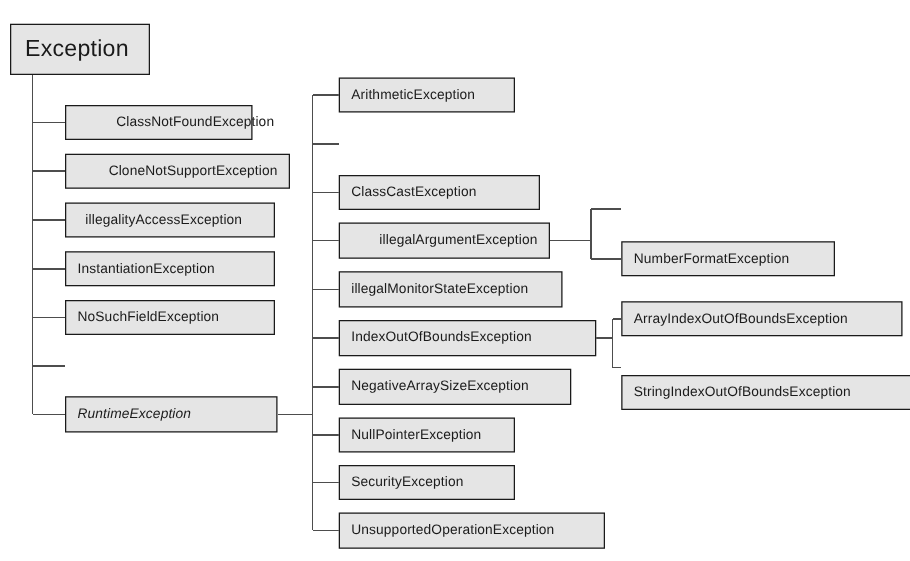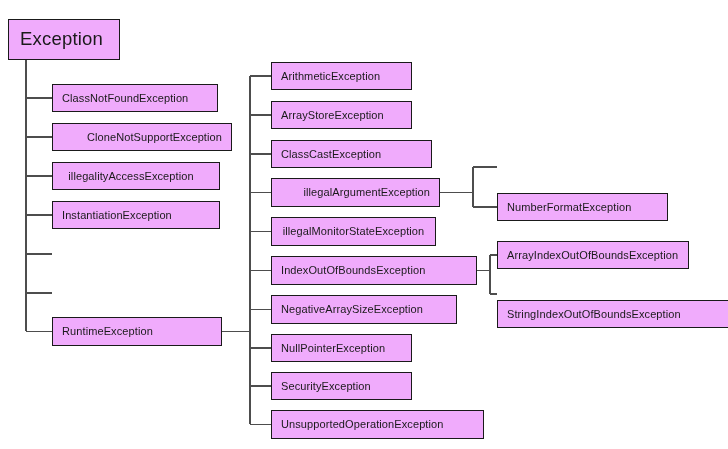--- a/index.html
+++ b/index.html
@@ -11,21 +11,21 @@
     overflow:hidden;
   }
   #diagram{position:relative;width:728px;height:449px;background:#fff;}
 
   
   #wires{position:absolute;left:0;top:0;width:728px;height:449px;}
 
   .node{
     position:absolute;
     box-sizing:border-box;
-    background:#f0abfc;
+    background:#e5e5e5;
     border:1.6px solid #1a1a1a;
     display:flex;
     align-items:center;
     white-space:nowrap;
     z-index:2;
   }
   .node .label{
     display:block;
     padding-left:9px;
     padding-right:9px;
@@ -80,49 +80,49 @@
       <line x1="477" y1="270.5" x2="490" y2="270.5" stroke="#4d4d4d" stroke-width="1.3" shape-rendering="crispEdges"></line>
       <line x1="490" y1="255" x2="490" y2="294" stroke="#4d4d4d" stroke-width="1.3" shape-rendering="crispEdges"></line>
       <line x1="490" y1="255" x2="497" y2="255" stroke="#4d4d4d" stroke-width="1.3" shape-rendering="crispEdges"></line>
       <line x1="490" y1="294" x2="497" y2="294" stroke="#4d4d4d" stroke-width="1.3" shape-rendering="crispEdges"></line>
     </svg>
 
   <div class="node root" style="left: 8px; top: 19px; width: 112px; height: 41px;">
     <span class="label">Exception</span>
   </div>
 
-  <div class="node" style="left: 52px; top: 84px; width: 166px; height: 28px;">
+  <div class="node" style="left: 52px; top: 84px; width: 150px; height: 28px; padding-left: 31px;">
     <span class="label">ClassNotFoundException</span>
   </div>
   <div class="node" style="left: 52px; top: 123px; width: 180px; height: 28px; justify-content: flex-end;">
     <span class="label">CloneNotSupportException</span>
   </div>
   <div class="node center" style="left: 52px; top: 162px; width: 168px; height: 28px;">
     <span class="label">illegalityAccessException</span>
   </div>
   <div class="node" style="left: 52px; top: 201px; width: 168px; height: 28px;">
     <span class="label">InstantiationException</span>
   </div>
-  <div class="node" style="left: 52px; top: 317px; width: 170px; height: 29px;">
+  <div class="node" style="left: 52px; top: 240px; width: 168px; height: 28px;">
+    <span class="label">NoSuchFieldException</span>
+  </div>
+  <div class="node" style="left: 52px; top: 317px; width: 170px; height: 29px; font-style: italic;">
     <span class="label">RuntimeException</span>
   </div>
 
   <div class="node" style="left: 271px; top: 62px; width: 141px; height: 28px;">
     <span class="label">ArithmeticException</span>
-  </div>
-  <div class="node" style="left: 271px; top: 101px; width: 141px; height: 28px;">
-    <span class="label">ArrayStoreException</span>
   </div>
   <div class="node" style="left: 271px; top: 140px; width: 161px; height: 28px;">
     <span class="label">ClassCastException</span>
   </div>
   <div class="node" style="left: 271px; top: 178px; width: 169px; height: 29px; justify-content: flex-end;">
     <span class="label">illegalArgumentException</span>
   </div>
-  <div class="node" style="left: 271px; top: 217px; width: 165px; height: 29px; justify-content: center;">
+  <div class="node" style="left: 271px; top: 217px; width: 179px; height: 29px;">
     <span class="label">illegalMonitorStateException</span>
   </div>
   <div class="node" style="left: 271px; top: 256px; width: 206px; height: 29px;">
     <span class="label">IndexOutOfBoundsException</span>
   </div>
   <div class="node" style="left: 271px; top: 295px; width: 186px; height: 29px;">
     <span class="label">NegativeArraySizeException</span>
   </div>
   <div class="node" style="left: 271px; top: 334px; width: 141px; height: 28px;">
     <span class="label">NullPointerException</span>
@@ -131,20 +131,20 @@
     <span class="label">SecurityException</span>
   </div>
   <div class="node" style="left: 271px; top: 410px; width: 213px; height: 29px;">
     <span class="label">UnsupportedOperationException</span>
   </div>
 
   <div class="node" style="left: 497px; top: 193px; width: 171px; height: 28px;">
     <span class="label">NumberFormatException</span>
   </div>
 
-  <div class="node" style="left: 497px; top: 241px; width: 192px; height: 28px;">
+  <div class="node" style="left: 497px; top: 241px; width: 225px; height: 28px;">
     <span class="label">ArrayIndexOutOfBoundsException</span>
   </div>
   <div class="node" style="left: 497px; top: 280px; width: 232px; height: 28px; margin-top: 20px;">
     <span class="label">StringIndexOutOfBoundsException</span>
   </div>
 
 </div>
 
 </body></html>

